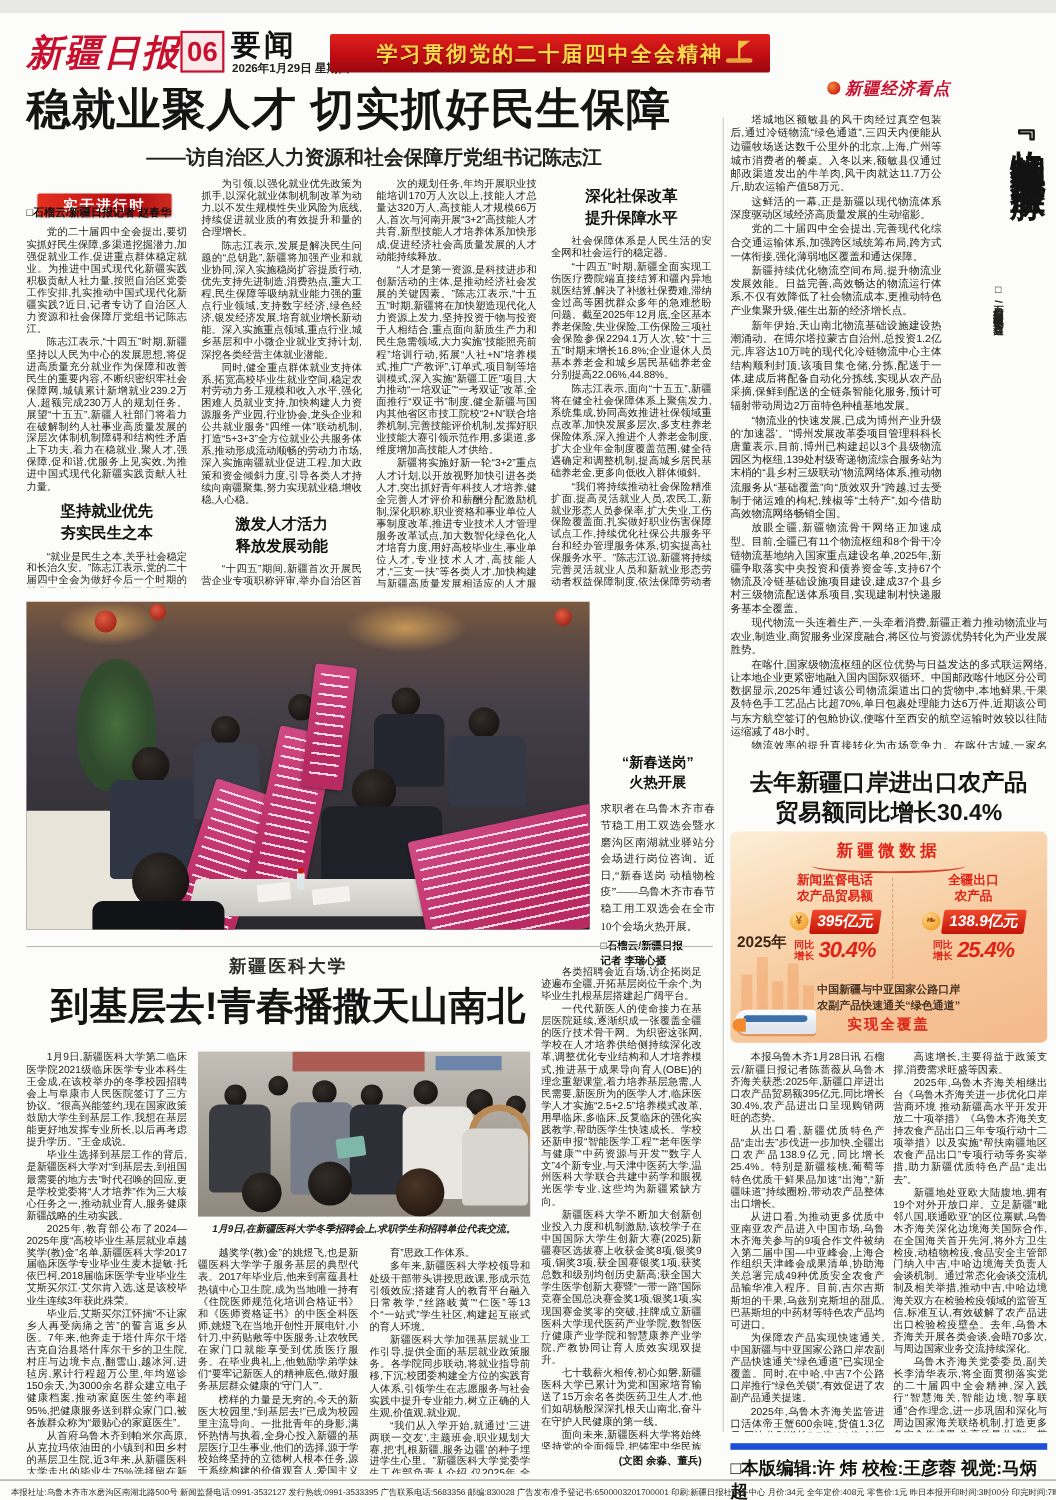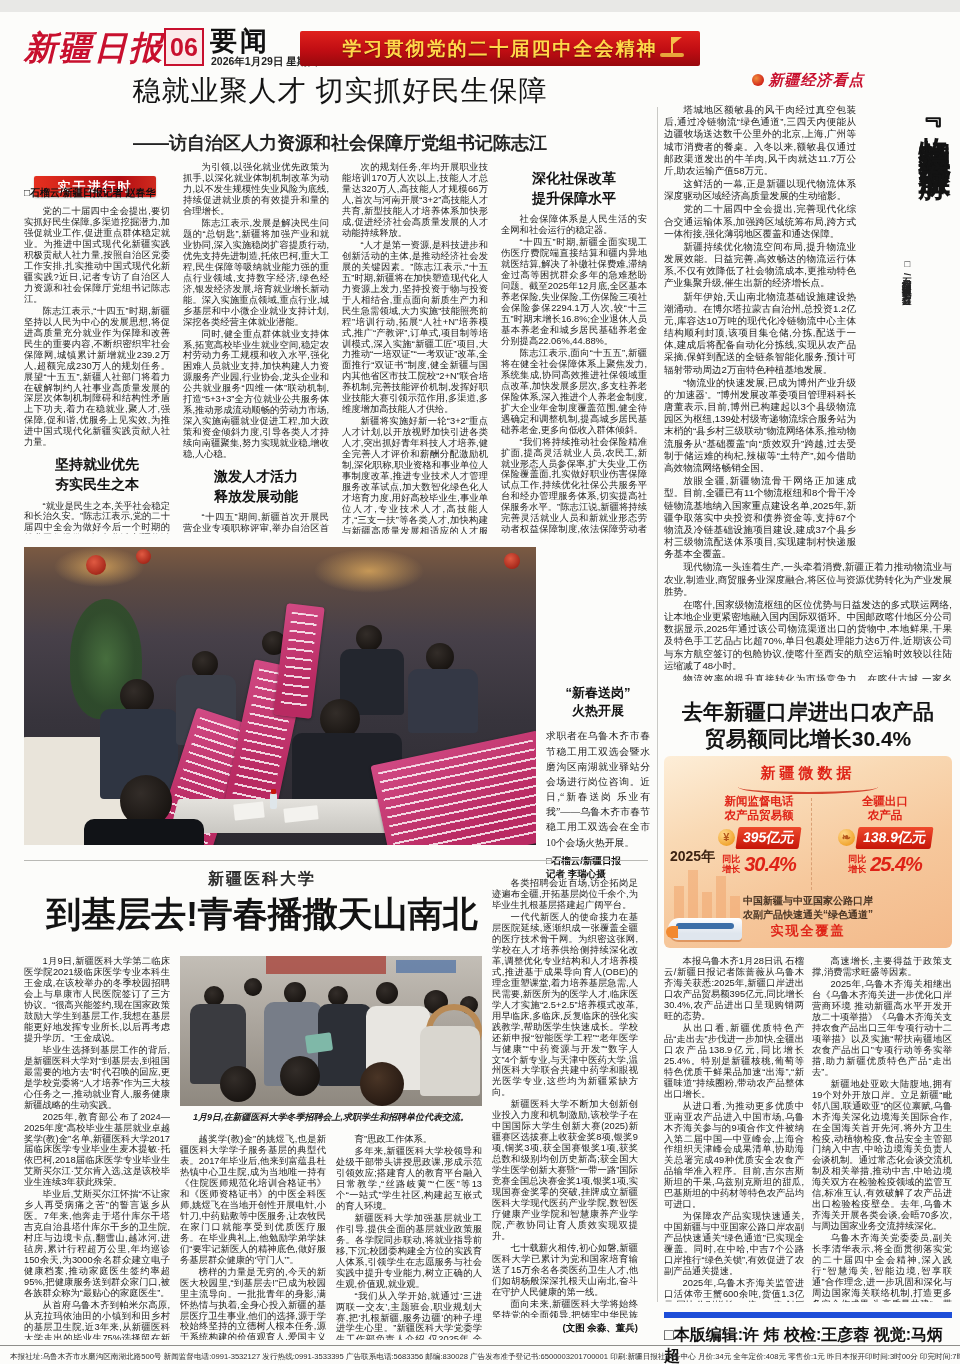--- a/index.html
+++ b/index.html
@@ -15,21 +15,21 @@
   .banner{left:300px;top:19px;width:400px;height:35px;border-radius:2px;
           background:linear-gradient(180deg,#e0211c 0%,#c00d13 55%,#98080d 100%);
           display:flex;align-items:center;justify-content:center;}
   .banner span{color:#ffd84a;font-size:19px;font-weight:900;letter-spacing:2px;text-shadow:0 1px 1px rgba(0,0,0,.4);}
   .banner-orn{position:absolute;right:14px;top:6px;width:26px;height:22px;}
   .banner-orn i{position:absolute;display:block;}
   .orn-flag{left:12px;top:0;width:0;height:0;border-left:10px solid #f5c04a;border-bottom:8px solid transparent;}
   .orn-pole{left:11px;top:0;width:2px;height:20px;background:#f5c04a;}
   .orn-base{left:0;top:16px;width:24px;height:4px;border-radius:2px;background:#e8a53c;}
   
-  .lead-headline{left:24px;top:60px;width:632px;text-align:center;font-size:28px;font-weight:400;color:#141414;letter-spacing:1px;}
+  .lead-headline{left:24px;top:60px;width:632px;text-align:left;font-size:40px;font-weight:700;color:#141414;letter-spacing:1px;}
   .lead-subhead{left:24px;top:119px;width:632px;text-align:center;font-size:18px;font-weight:700;color:#232323;}
   .lead-badge{left:34px;top:164px;width:122px;height:21px;background:linear-gradient(90deg,#e5301f,#b40d12 70%,#cf2a1e);
               color:#fff;font-size:13px;font-weight:900;text-align:center;line-height:21px;letter-spacing:2px;
               border-radius:2px;box-shadow:0 1px 2px rgba(0,0,0,.25);}
   .lead-byline{left:24px;top:174px;width:150px;font-size:10px;font-weight:700;color:#111;}
   .lead-cols{left:24px;top:150px;width:632px;height:372px;display:flex;gap:13px;}
   .col{width:146px;overflow:hidden;font-size:9.3px;line-height:1.18;text-align:justify;color:#222;}
   .col1pad{padding-top:44px;}
   .para{margin:0 0 1px 0;text-indent:2em;}
   .colsub{font-size:14px;font-weight:900;text-align:center;color:#111;line-height:1.4;margin:7px 0 6px 0;}
@@ -135,21 +135,21 @@
         <div>坚持就业优先</div>
           <div>夯实民生之本</div>
       </div>
       <div>
           <p class="para">“就业是民生之本,关乎社会稳定和长治久安。”陈志江表示,党的二十届四中全会为做好今后一个时期的就业工作提供了根本遵循,新疆将以推动高质量发展为基础,以实施就业优先战略</p>
         </div>
     </div>
     <div class="col">
       <div>
           <p class="para">为引领,以强化就业优先政策为抓手,以深化就业体制机制改革为动力,以不发生规模性失业风险为底线,持续促进就业质的有效提升和量的合理增长。</p>
-          <p class="para">陈志江表示,发展是解决民生问题的“总钥匙”,新疆将加强产业和就业协同,深入实施稳岗扩容提质行动,优先支持先进制造,托依巴柯,重大工程,民生保障等吸纳就业能力强的重点行业领域,支持数字经济,绿色经济,银发经济发展,培育就业增长新动能。深入实施重点领域,重点行业,城乡基层和中小微企业就业支持计划,深挖各类经营主体就业潜能。</p>
+          <p class="para">陈志江表示,发展是解决民生问题的“总钥匙”,新疆将加强产业和就业协同,深入实施稳岗扩容提质行动,优先支持先进制造,消费热点,重大工程,民生保障等吸纳就业能力强的重点行业领域,支持数字经济,绿色经济,银发经济发展,培育就业增长新动能。深入实施重点领域,重点行业,城乡基层和中小微企业就业支持计划,深挖各类经营主体就业潜能。</p>
           <p class="para">同时,健全重点群体就业支持体系,拓宽高校毕业生就业空间,稳定农村劳动力务工规模和收入水平,强化困难人员就业支持,加快构建人力资源服务产业园,行业协会,龙头企业和公共就业服务“四维一体”联动机制,打造“5+3+3”全方位就业公共服务体系,推动形成流动顺畅的劳动力市场,深入实施南疆就业促进工程,加大政策和资金倾斜力度,引导各类人才持续向南疆聚集,努力实现就业稳,增收稳,人心稳。</p>
         </div>
       <div class="colsub">
         <div>激发人才活力</div>
           <div>释放发展动能</div>
       </div>
       <div>
           <p class="para">“十四五”期间,新疆首次开展民营企业专项职称评审,举办自治区首届博士后创新创业大赛,开展各类职业技能培训884.39万人次,超额完成750万人</p>
         </div>
     </div>
@@ -314,21 +314,21 @@
         <span class="tl"></span>
       </span>
     <span class="ph head" style="left:96px;top:228px;width:52px;height:52px;"></span>
     <span class="ph coat" style="left:60px;top:272px;width:120px;height:30px;background:#111317;"></span>
   </div>
   <div class="abs cap1">
     <div class="cap1-title">
       <div>“新春送岗”</div>
         <div>火热开展</div>
     </div>
-    <div class="cap1-text">求职者在乌鲁木齐市春节稳工用工双选会暨水磨沟区南湖就业驿站分会场进行岗位咨询。近日,“新春送岗 乐业有我”——乌鲁木齐市春节稳工用工双选会在全市10个会场火热开展。</div>
+    <div class="cap1-text">求职者在乌鲁木齐市春节稳工用工双选会暨水磨沟区南湖就业驿站分会场进行岗位咨询。近日,“新春送岗 动植物检疫”——乌鲁木齐市春节稳工用工双选会在全市10个会场火热开展。</div>
     <div class="cap1-credit">
       <div>□石榴云/新疆日报</div>
         <div>记者 李瑞心摄</div>
     </div>
   </div>
 
   <div class="abs hrule"></div>
   <div class="abs med-kicker">新疆医科大学</div>
   <div class="abs med-headline">到基层去!青春播撒天山南北</div>
   <div class="abs med-col med-c1">

